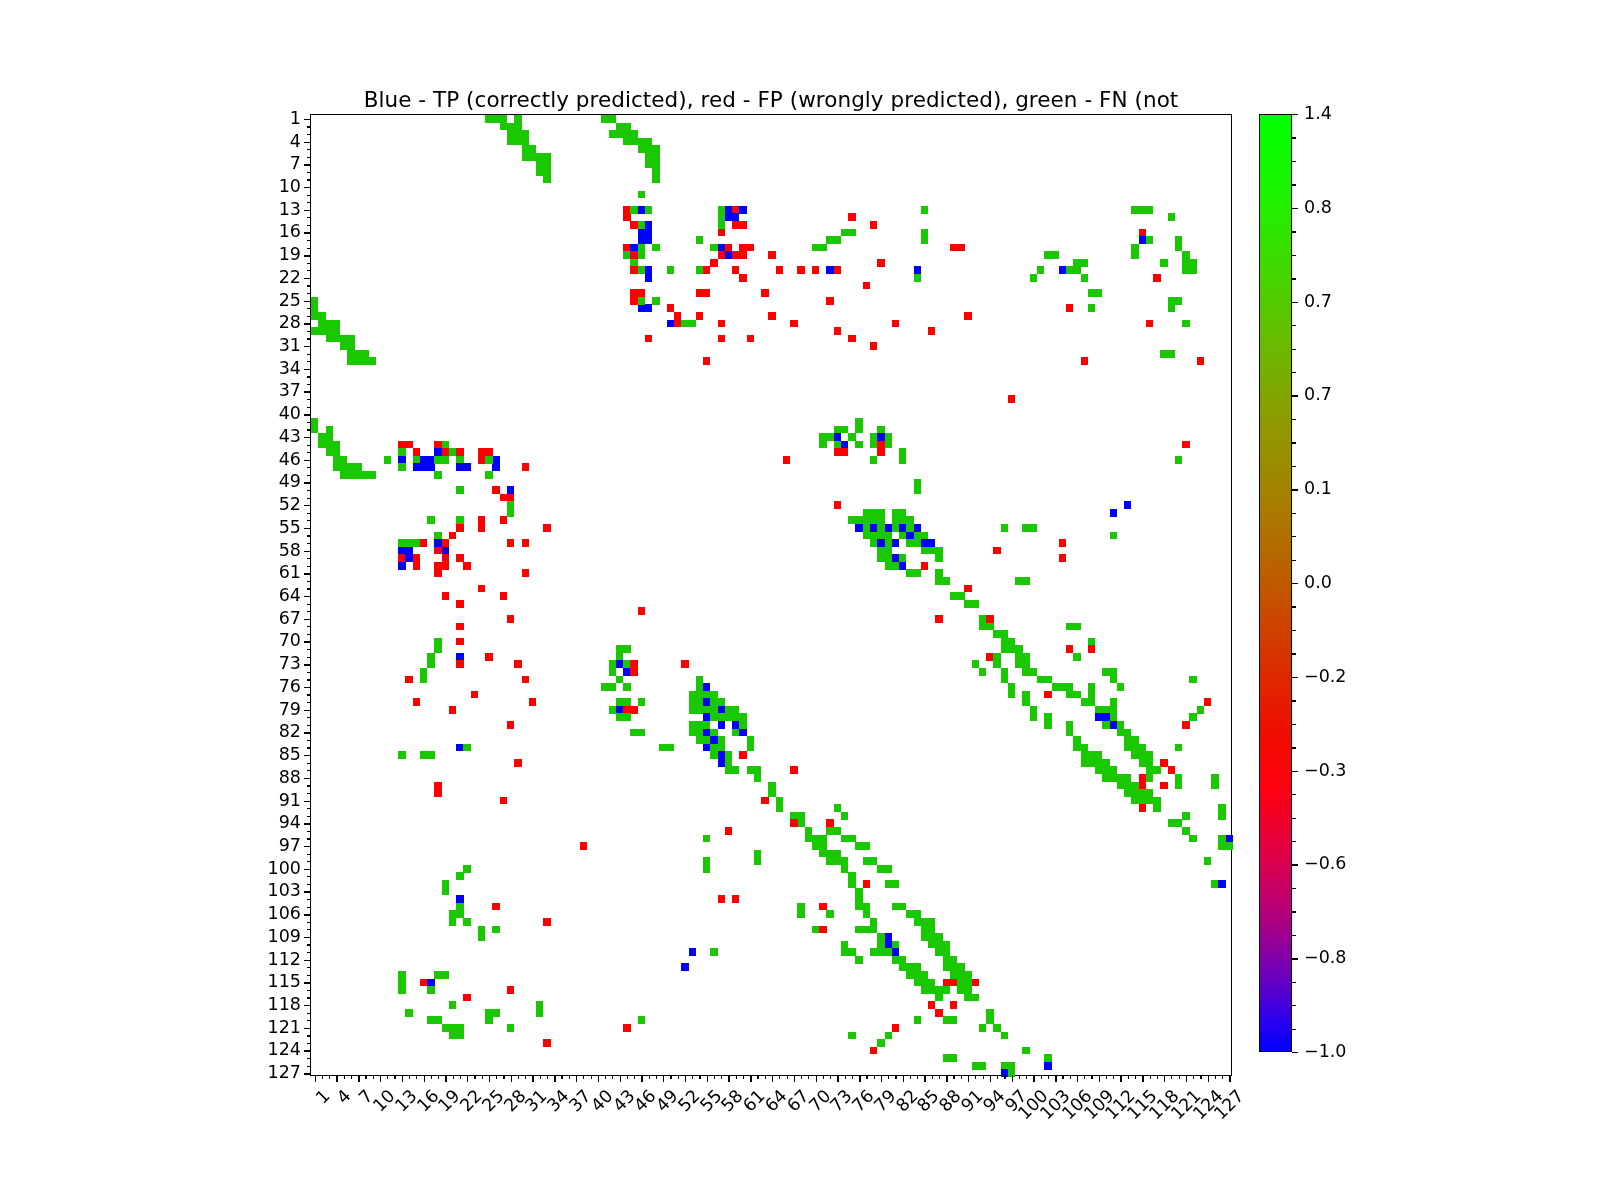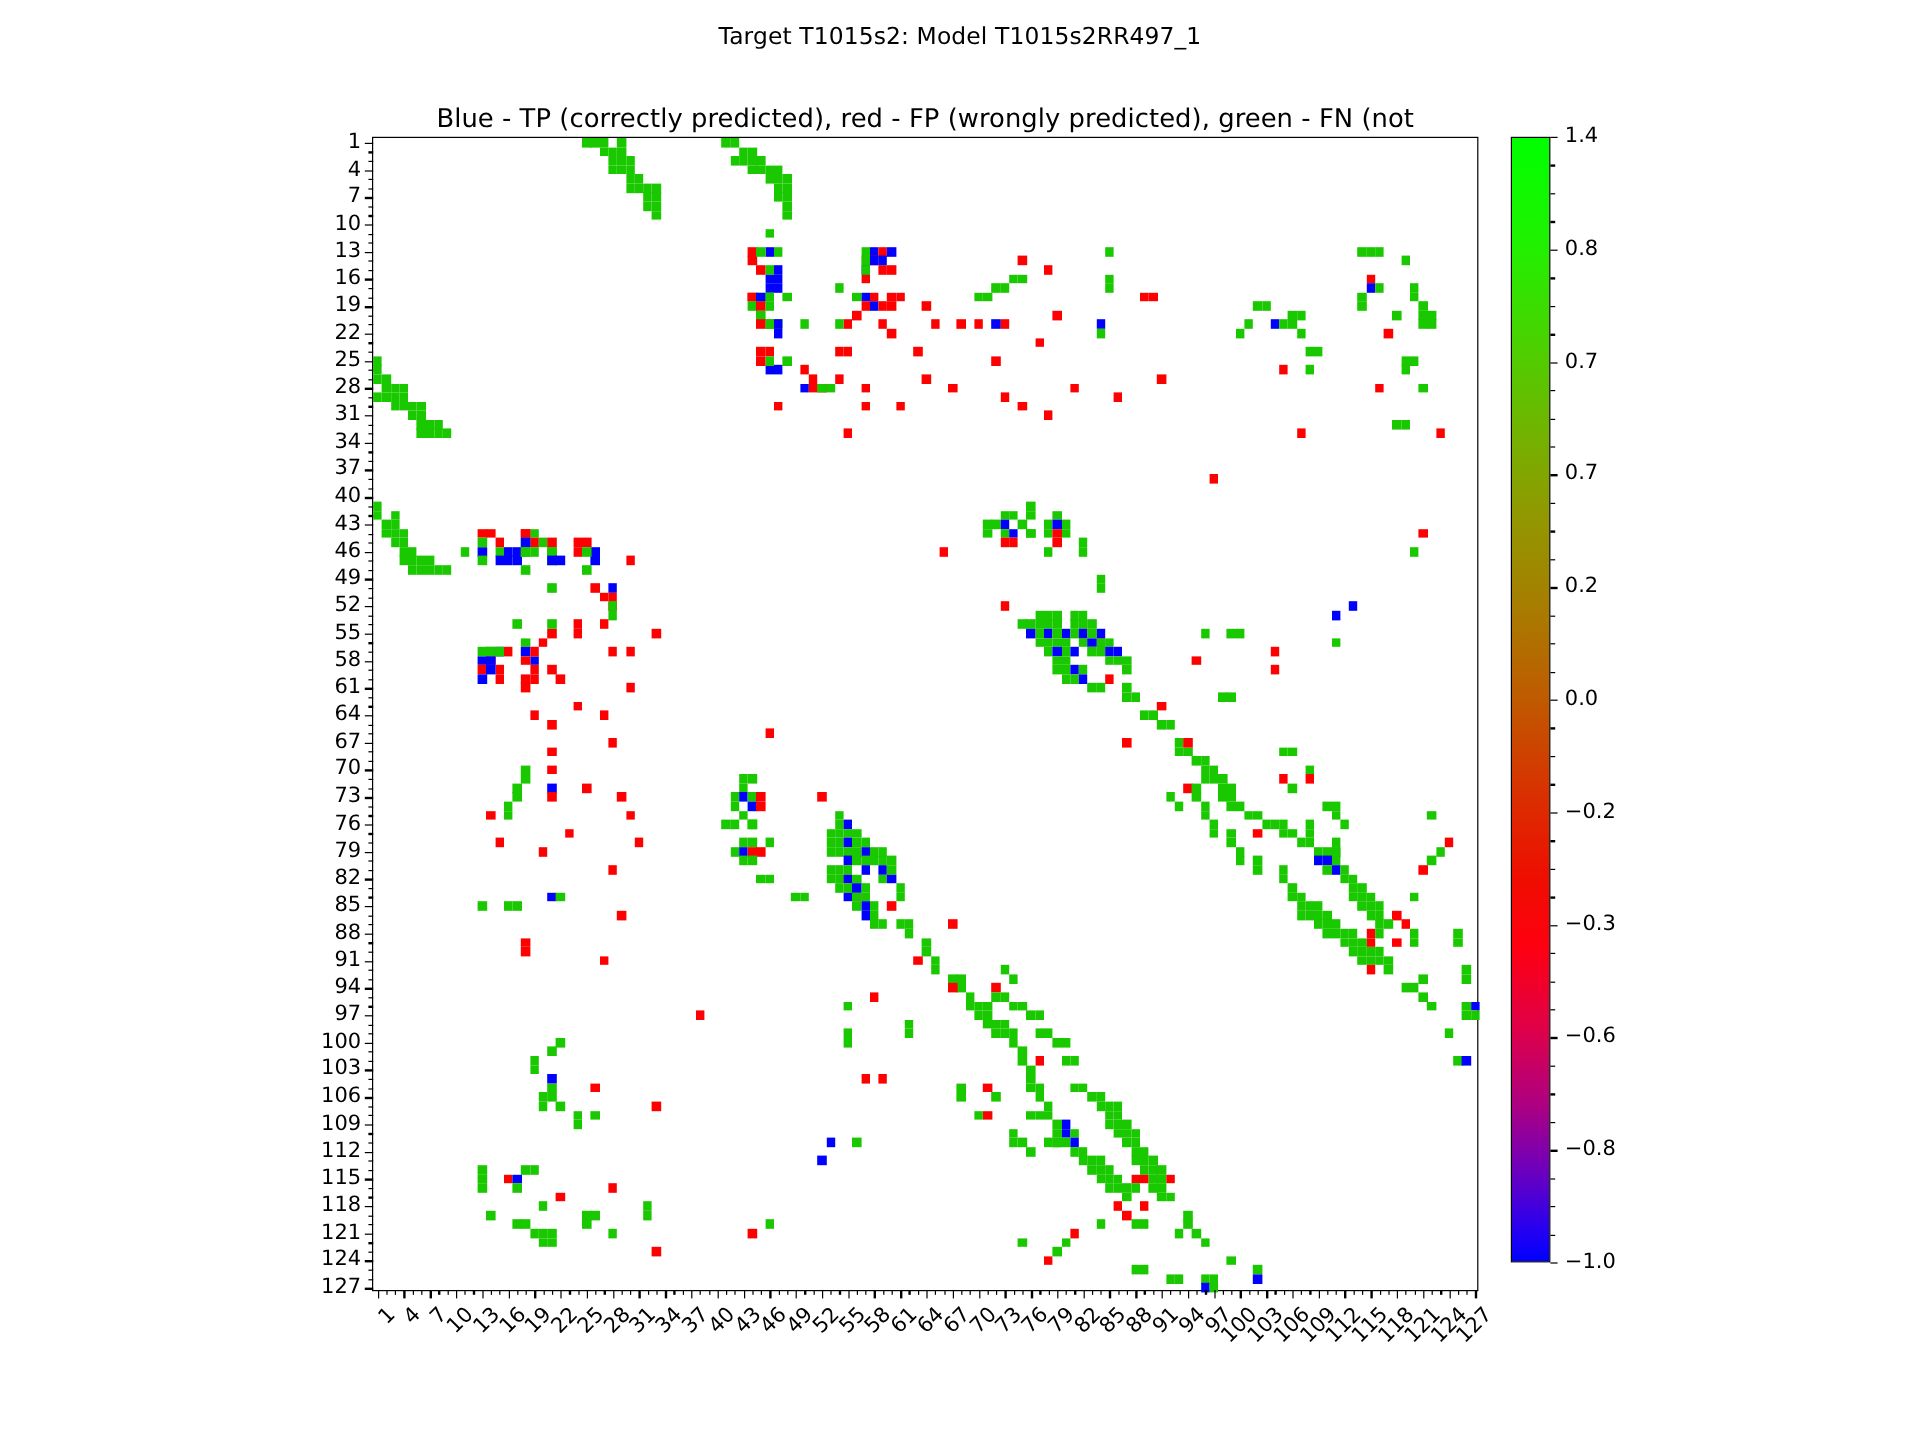--- a/index.html
+++ b/index.html
@@ -141,21 +141,20 @@
     font-size: 17.5px;
     line-height: 17.5px;
     white-space: nowrap;
     transform: translateY(-50%);
   }
 </style>
 </head>
 <body>
 
 <div id="figure-titles">
-  <div id="suptitle-line1">Target T1015s2: Model T1015s2RR497_1</div>
 </div>
 
 <div id="axes-title">Blue - TP (correctly predicted), red - FP (wrongly predicted), green - FN (not predicted)</div>
 
 <div id="plot-area">
   <div id="cells-layer">
       <div class="cell" style="left: 290.394px; top: 0px; width: 7.40504px; height: 7.7263px; background: rgb(26, 200, 0);"></div>
       <div class="cell" style="left: 0px; top: 302.992px; width: 7.40504px; height: 7.7263px; background: rgb(26, 200, 0);"></div>
       <div class="cell" style="left: 297.654px; top: 0px; width: 7.40504px; height: 7.7263px; background: rgb(26, 200, 0);"></div>
       <div class="cell" style="left: 0px; top: 310.567px; width: 7.40504px; height: 7.7263px; background: rgb(26, 200, 0);"></div>
@@ -1409,21 +1408,21 @@
   <div id="colorbar-ticks">
       <div class="cb-tick" style="top: 0px;"></div>
       <div class="cb-label" style="top: 0px;">1.4</div>
       <div class="cb-tick" style="top: 93.8px;"></div>
       <div class="cb-label" style="top: 93.8px;">0.8</div>
       <div class="cb-tick" style="top: 187.6px;"></div>
       <div class="cb-label" style="top: 187.6px;">0.7</div>
       <div class="cb-tick" style="top: 281.4px;"></div>
       <div class="cb-label" style="top: 281.4px;">0.7</div>
       <div class="cb-tick" style="top: 375.2px;"></div>
-      <div class="cb-label" style="top: 375.2px;">0.2</div>
+      <div class="cb-label" style="top: 375.2px;">0.1</div>
       <div class="cb-tick" style="top: 469px;"></div>
       <div class="cb-label" style="top: 469px;">0.0</div>
       <div class="cb-tick" style="top: 562.8px;"></div>
       <div class="cb-label" style="top: 562.8px;">−0.2</div>
       <div class="cb-tick" style="top: 656.6px;"></div>
       <div class="cb-label" style="top: 656.6px;">−0.3</div>
       <div class="cb-tick" style="top: 750.4px;"></div>
       <div class="cb-label" style="top: 750.4px;">−0.6</div>
       <div class="cb-tick" style="top: 844.2px;"></div>
       <div class="cb-label" style="top: 844.2px;">−0.8</div>

